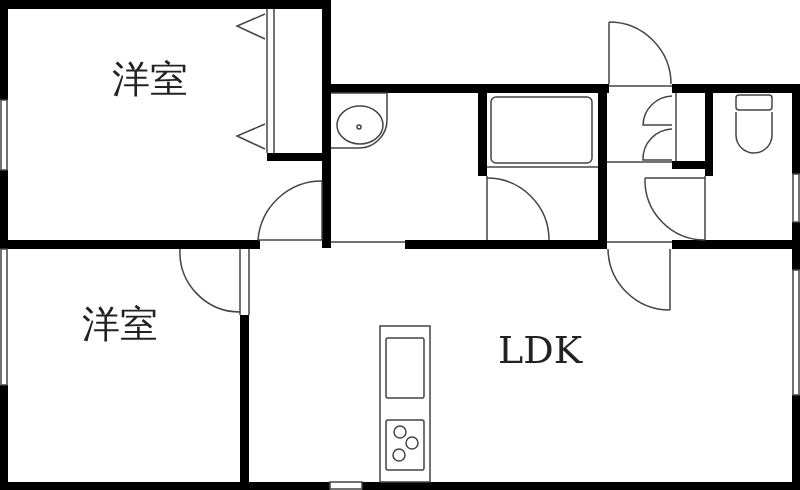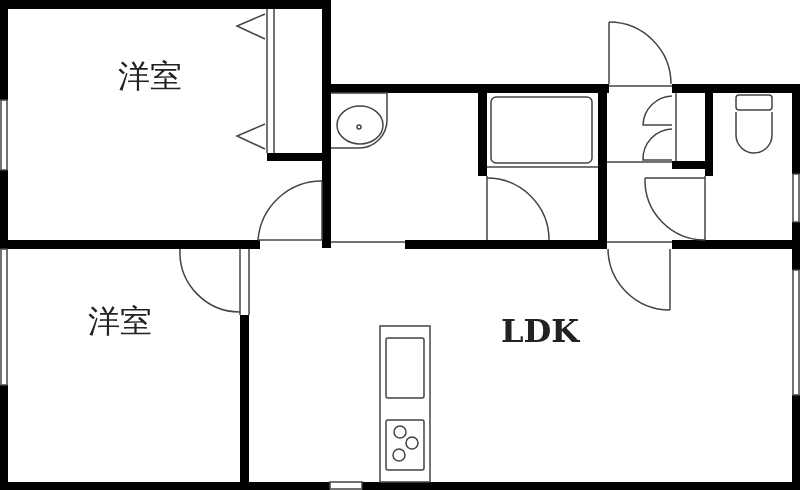--- a/index.html
+++ b/index.html
@@ -1,19 +1,19 @@
 <!DOCTYPE html>
 <html><head>
 <meta charset="utf-8">
 <style>
   html, body { margin:0; padding:0; background:#ffffff; }
   body { width:800px; height:490px; position:relative; overflow:hidden; }
   svg { position:absolute; left:0; top:0; }
   .label { position:absolute; text-align:center; font-family:"DejaVu Serif", serif; color:#222; line-height:1.05; }
-  .lbl-big { font-size:32px; }
+  .lbl-big { font-size:38px; }
 </style>
 </head>
 <body>
 
 <svg width="800" height="490" viewBox="0 0 800 490">
   <g fill="#000">
 
     <rect x="0" y="0" width="8" height="100"></rect>
     <rect x="0" y="0" width="330" height="9"></rect>
     <rect x="322" y="0" width="9" height="248"></rect>
@@ -106,15 +106,15 @@
 </svg>
 
 <div class="label lbl-big" style="left:60px; top:60px; width:180px;">
   <div>洋室</div>
 </div>
 
 <div class="label lbl-big" style="left:30px; top:305px; width:180px;">
   <div>洋室</div>
 </div>
 
-<div class="label lbl-big" style="left:450px; top:315px; width:180px;font-weight:bold;">
+<div class="label lbl-big" style="left:450px; top:331px; width:180px;">
   <div>LDK</div>
 </div>
 
 </body></html>

